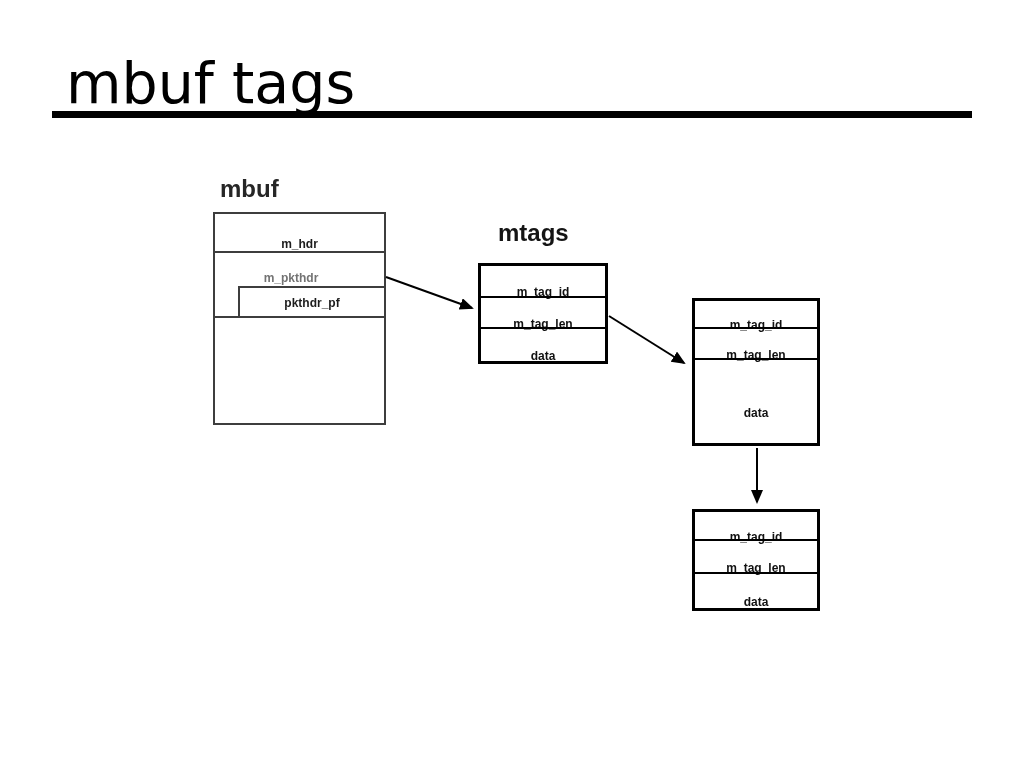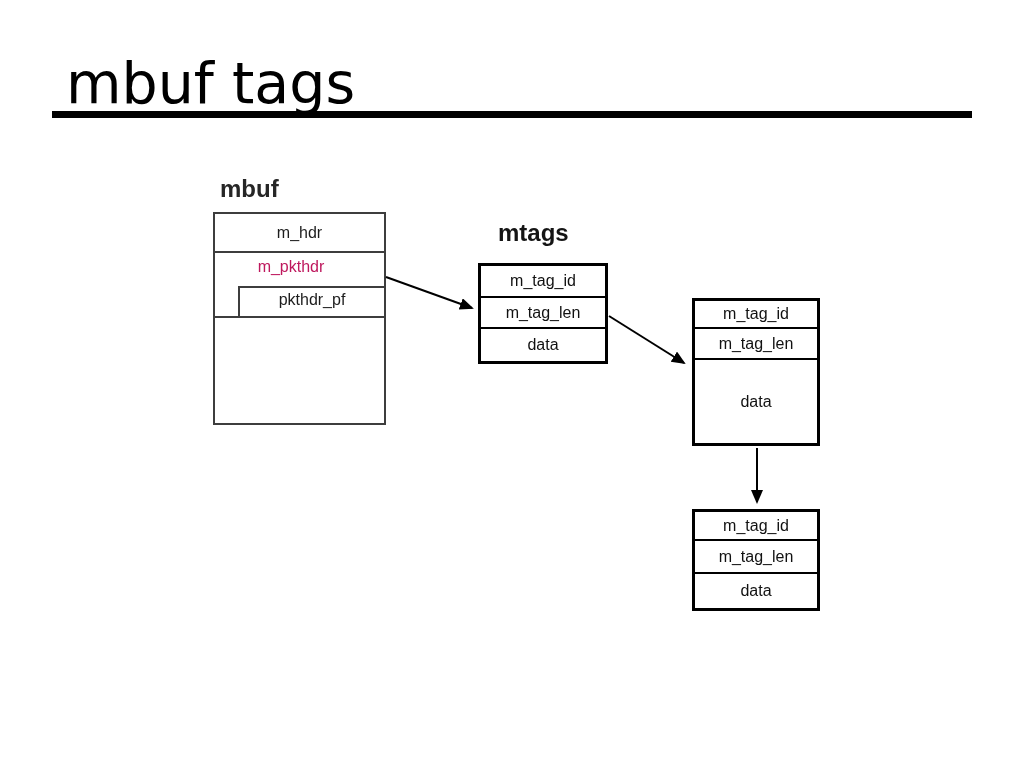--- a/index.html
+++ b/index.html
@@ -16,44 +16,44 @@
   #title-rule{left:52px;top:111px;width:920px;height:7px;background:#000;}
   .struct-label{
     font-size:24px;font-weight:bold;color:#262626;white-space:nowrap;
   }
   .gray-box{border:2px solid #3d3d3d;background:transparent;}
   .black-box{border:3px solid #000;background:transparent;}
   .gray-line{background:#3d3d3d;}
   .black-line{background:#000;}
   .cell{
     display:flex;align-items:center;justify-content:center;
-    font-size:16px;font-weight:normal;color:#111;white-space:nowrap;
+    font-size:12px;font-weight:bold;color:#111;white-space:nowrap;margin-top:11px;
   }
   svg.arrow-layer{position:absolute;left:0;top:0;pointer-events:none;}
 </style>
 </head>
 <body>
 
 <div id="canvas">
 
   <div id="slide-title" class="abs">mbuf tags</div>
   <div id="title-rule" class="abs"></div>
 
   <div class="abs struct-label" style="left:220px;top:175px;">mbuf</div>
 
   <div class="abs gray-box" style="left:213px;top:212px;width:173px;height:213px;"></div>
 
   <div class="abs cell" style="left:213px;top:214px;width:173px;height:37px;color:#1c1c1c;">m_hdr</div>
 
   <div class="abs gray-line" style="left:215px;top:251px;width:169px;height:2px;"></div>
 
-  <div class="abs cell" style="left:213px;top:255px;width:156px;height:24px;color:#be185d;">m_pkthdr</div>
+  <div class="abs cell" style="left:213px;top:255px;width:156px;height:24px;color:#737373;">m_pkthdr</div>
 
   <div class="abs gray-box" style="left:238px;top:286px;width:148px;height:32px;"></div>
-  <div class="abs cell" style="left:240px;top:280px;width:144px;height:40px;color:#1c1c1c;">pkthdr_pf</div>
+  <div class="abs cell" style="left:240px;top:272px;width:144px;height:40px;color:#1c1c1c;">pkthdr_pf</div>
 
   <div class="abs gray-line" style="left:215px;top:316px;width:169px;height:2px;"></div>
 
   <div class="abs struct-label" style="left:487px;top:219px;color:#141414;margin-left:11px;">mtags</div>
 
   <div class="abs black-box" style="left:478px;top:263px;width:130px;height:101px;"></div>
   <div class="abs cell" style="left:481px;top:266px;width:124px;height:30px;">m_tag_id</div>
   <div class="abs black-line" style="left:481px;top:296px;width:124px;height:2px;"></div>
   <div class="abs cell" style="left:481px;top:298px;width:124px;height:29px;">m_tag_len</div>
   <div class="abs black-line" style="left:481px;top:327px;width:124px;height:2px;"></div>

